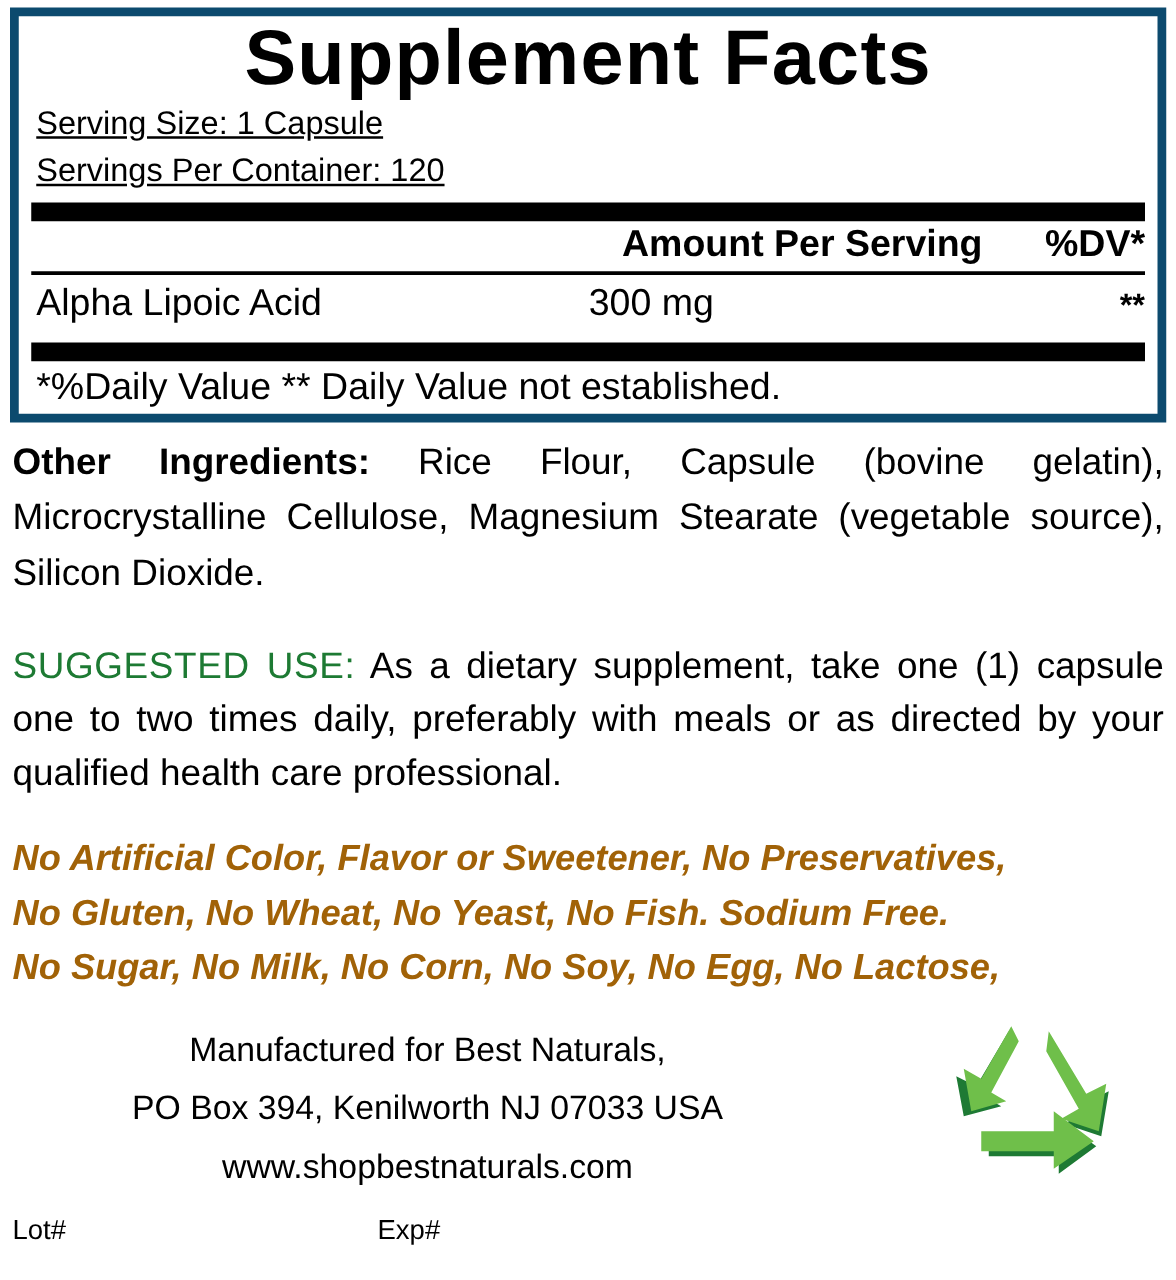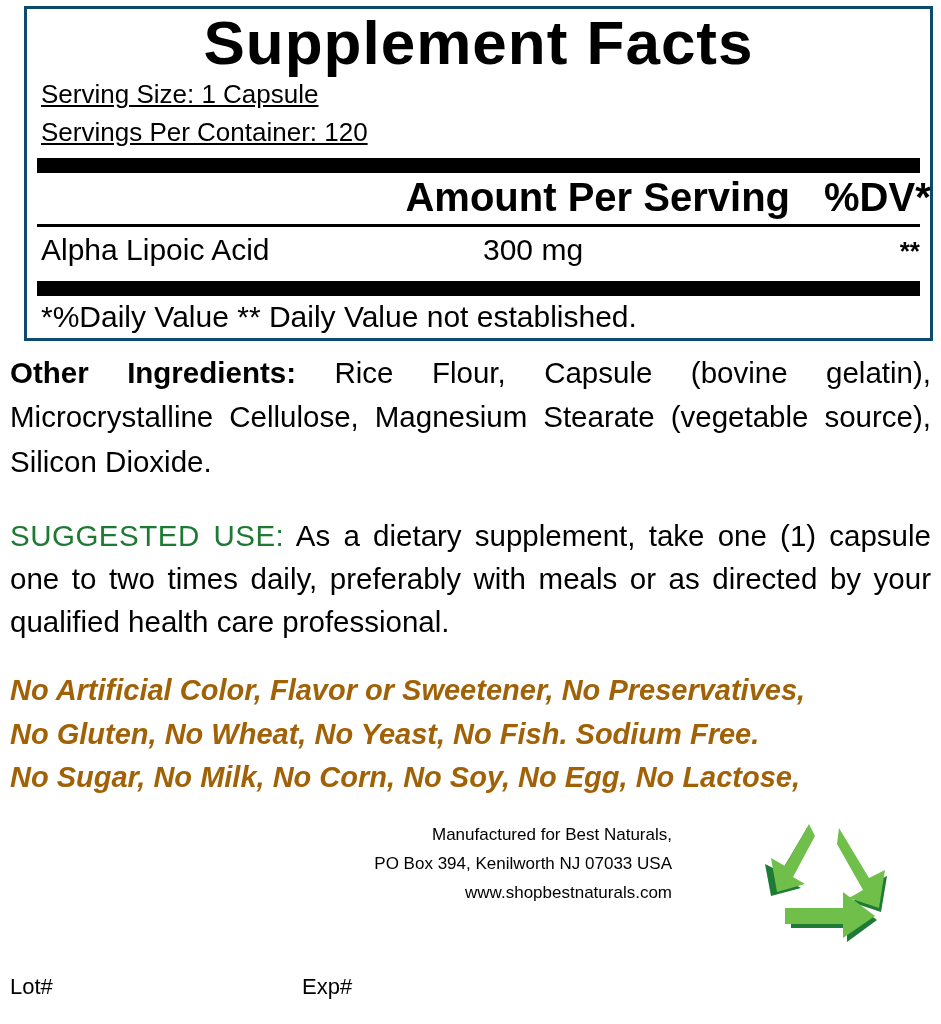--- a/index.html
+++ b/index.html
@@ -17,24 +17,24 @@
   .page {
     position: relative;
     width: 941px;
     height: 1024px;
     box-sizing: border-box;
     padding: 4px 8px 0 8px;
   }
 
   
   .sf-panel {
-    border: 3px solid #0c4a6e;
+    border: 7px solid #0c4a6e;
     box-sizing: border-box;
     padding: 0 10px 4px 10px;
-    margin: 2px 0 0 16px;
+    margin: 2px 0 0 0;
   }
   .sf-title {
     font-size: 62px;
     font-weight: bold;
     letter-spacing: 1px;
     line-height: 1.02;
     text-align: center;
     margin: 2px 0 2px 0;
     white-space: nowrap;
   }
@@ -52,21 +52,21 @@
   }
   .rule-thin {
     height: 3px;
     background: #000;
     margin: 0;
   }
   .sf-headrow {
     display: flex;
     align-items: flex-end;
     justify-content: flex-end;
-    font-size: 40px;
+    font-size: 30px;
     font-weight: bold;
     padding: 2px 0 4px 0;
   }
   .sf-headrow .amount {
     margin-right: 34px;
   }
   .sf-headrow .dv {
     width: 96px;
     text-align: right;
   }
@@ -122,22 +122,22 @@
     margin: 26px 2px 0 2px;
   }
 
   
   .footer {
     position: relative;
     margin-top: 20px;
     height: 150px;
   }
   .footer-text {
-    text-align: right;
-    font-size: 17px;
+    text-align: center;
+    font-size: 27px;
     line-height: 1.72;
     width: 660px;
     margin-left: 4px;
   }
   .recycle {
     position: absolute;
     right: 22px;
     top: 2px;
     width: 160px;
     height: 125px;

